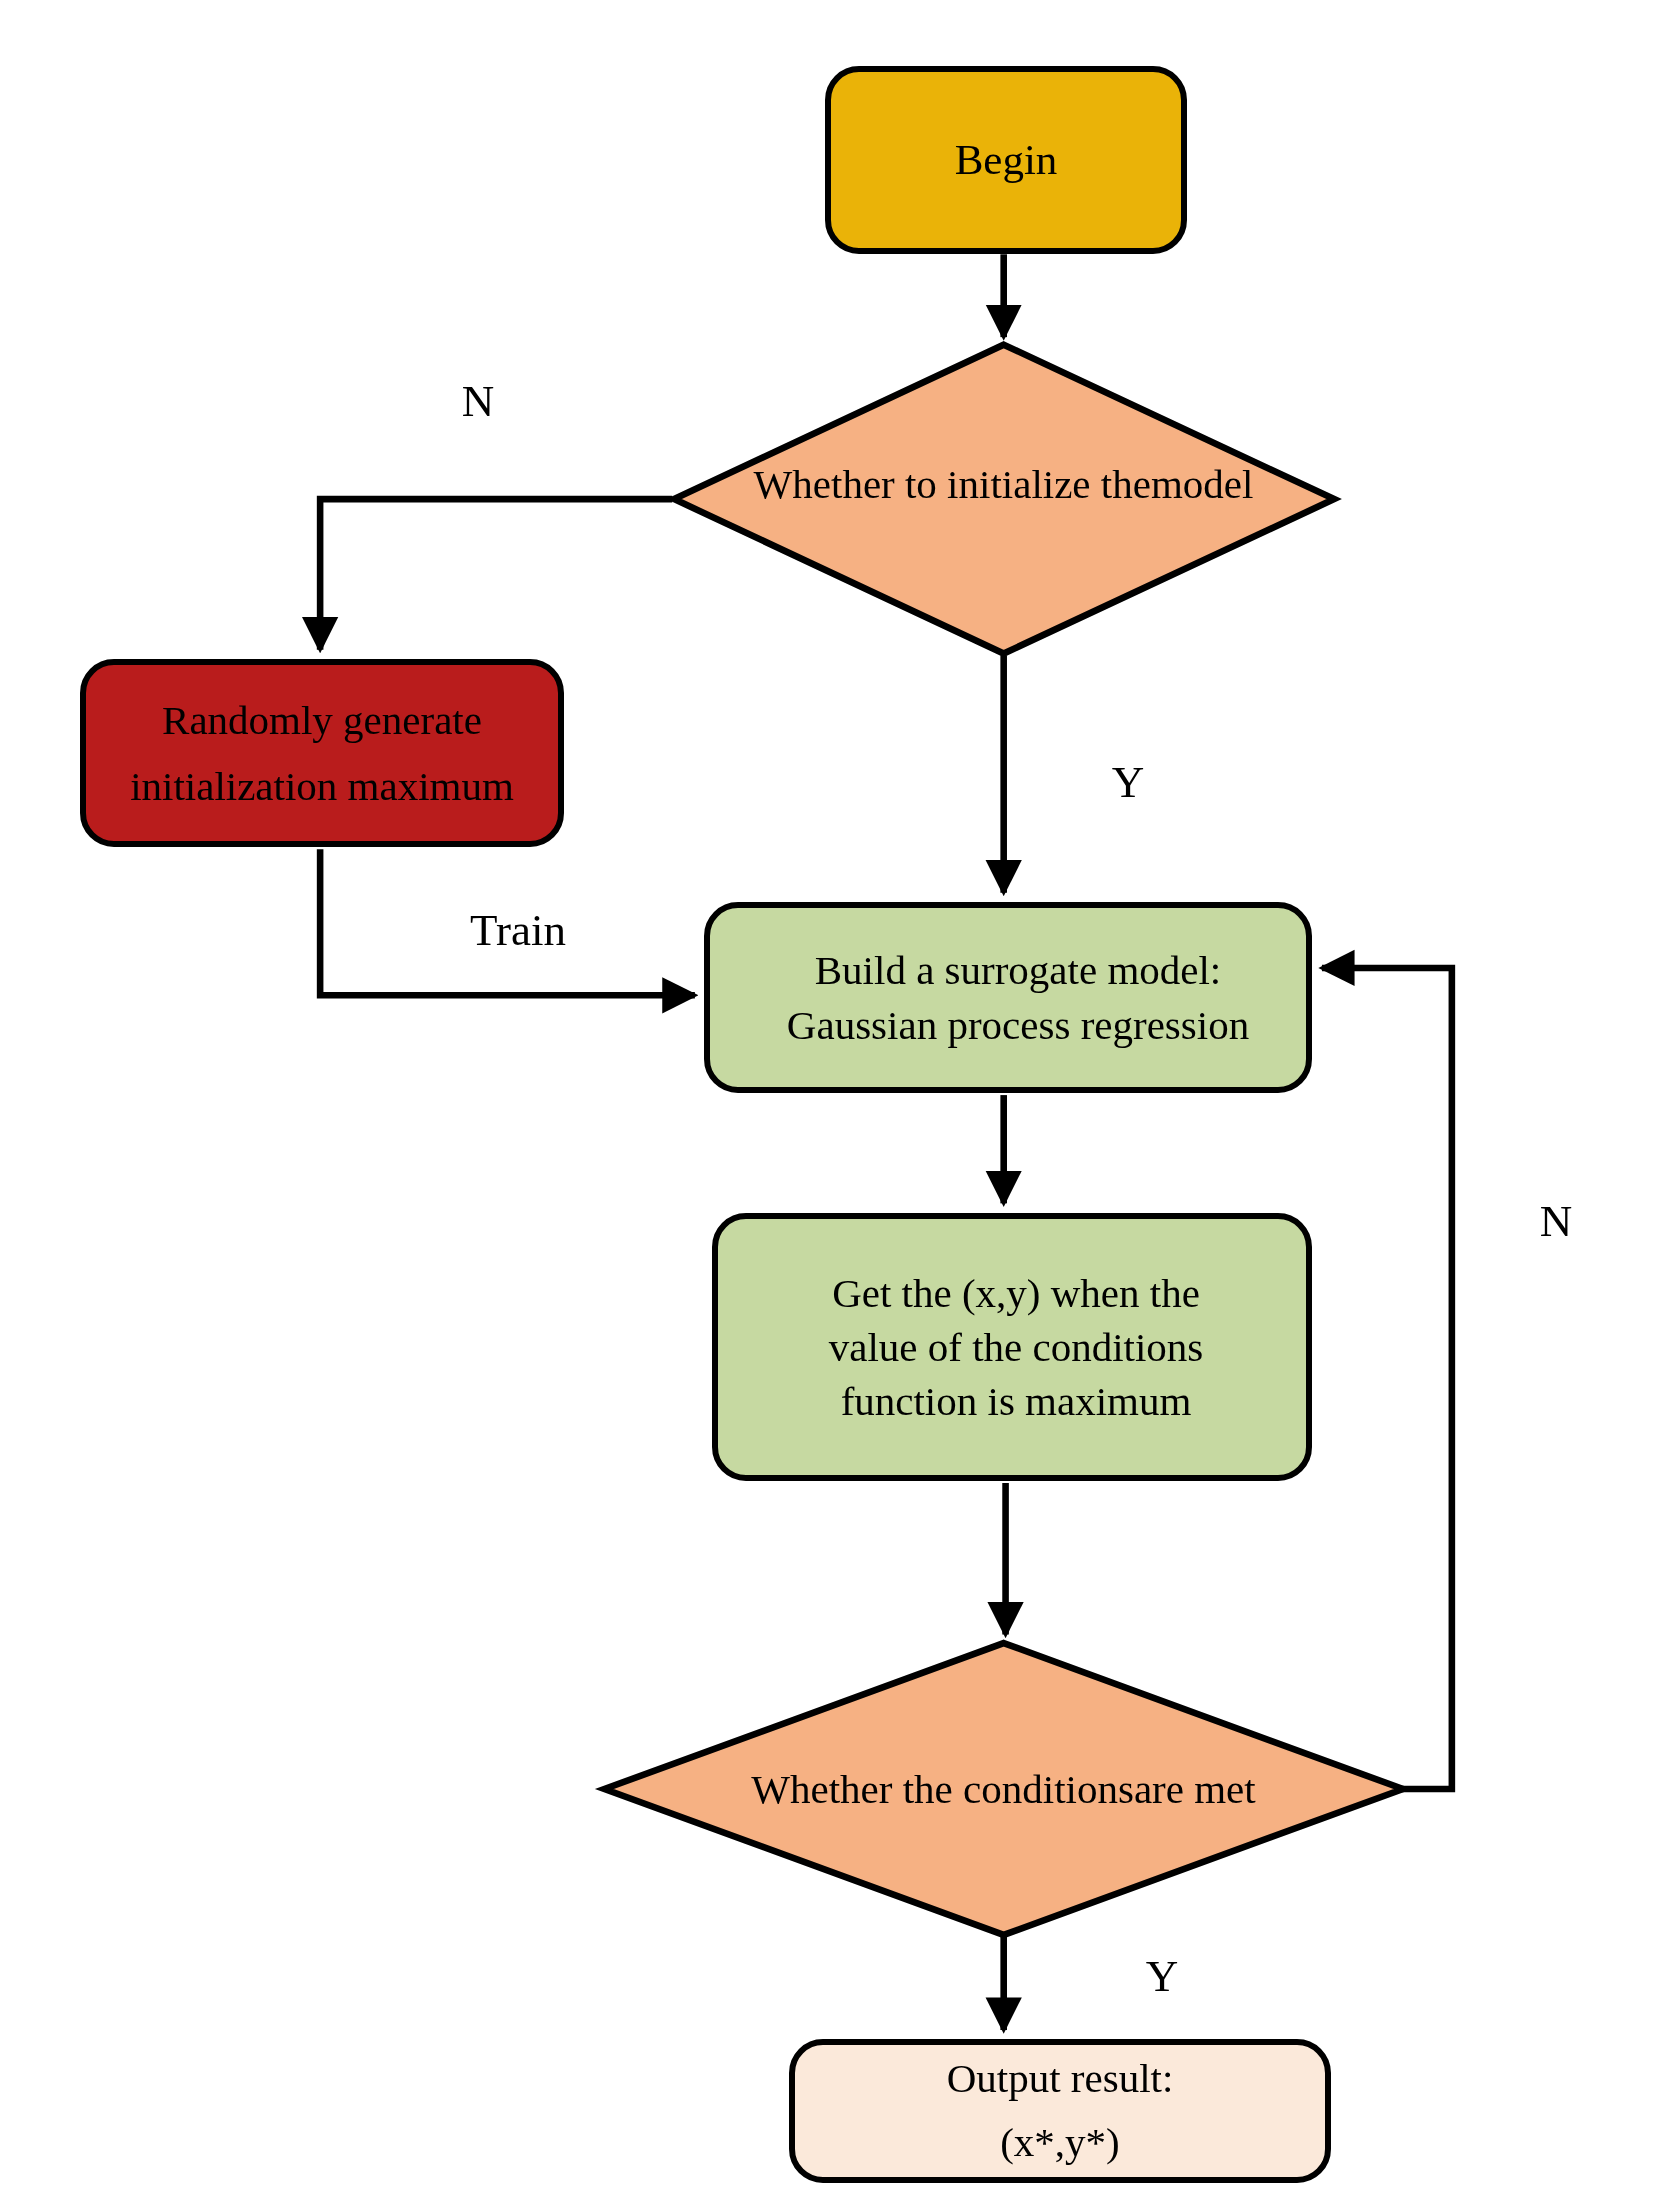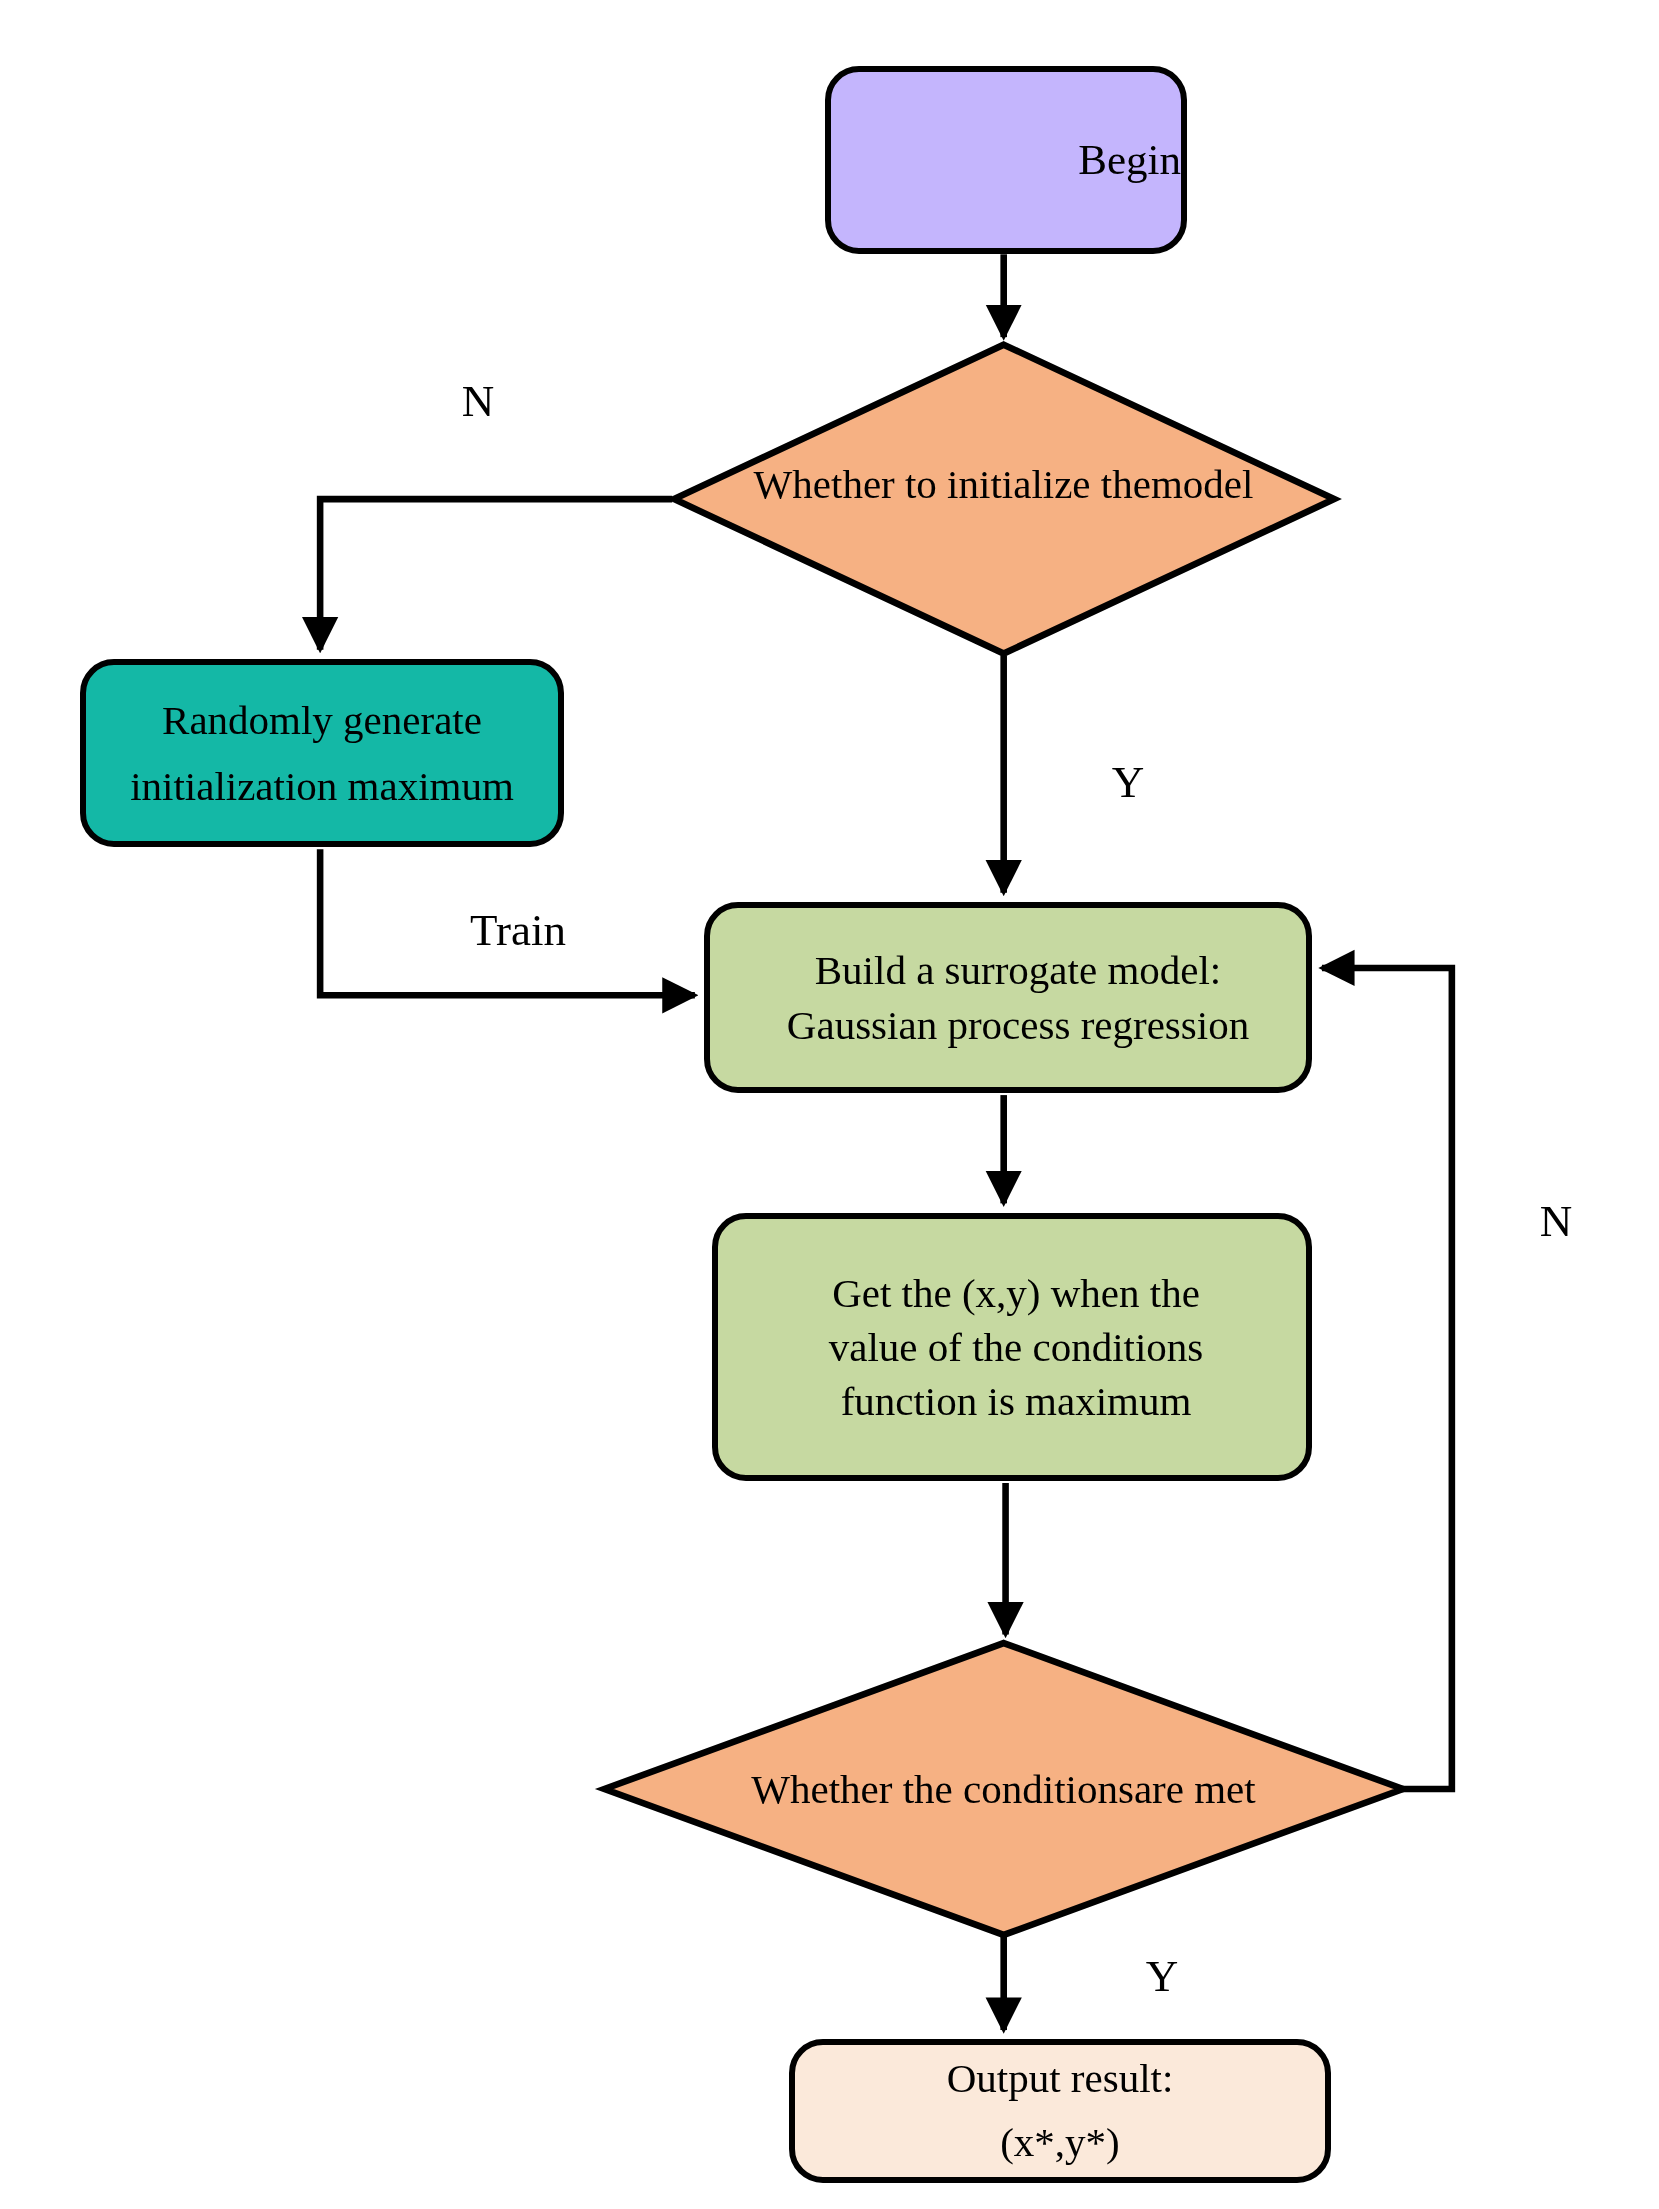--- a/index.html
+++ b/index.html
@@ -77,25 +77,25 @@
     <line class="conn" marker-end="url(#arrow)" x1="1066" y1="270" x2="1066" y2="358"></line>
     <polyline class="conn" marker-end="url(#arrow)" points="714,530 340,530 340,690"></polyline>
     <line class="conn" marker-end="url(#arrow)" x1="1066" y1="696" x2="1066" y2="948"></line>
     <polyline class="conn" marker-end="url(#arrow)" points="340,902 340,1057 738,1057"></polyline>
     <line class="conn" marker-end="url(#arrow)" x1="1066" y1="1163" x2="1066" y2="1278"></line>
     <line class="conn" marker-end="url(#arrow)" x1="1068" y1="1575" x2="1068" y2="1736"></line>
     <polyline class="conn" marker-end="url(#arrow)" points="1487,1900 1542,1900 1542,1028 1404,1028"></polyline>
     <line class="conn" marker-end="url(#arrow)" x1="1066" y1="2057" x2="1066" y2="2156"></line>
   </svg>
 
-  <div class="node terminal begin-node" style="background: #c4b5fd; align-items: flex-end;">
+  <div class="node terminal begin-node" style="background: #eab308;">
     <div>Begin</div>
   </div>
 
-  <div class="node process random-node" style="background: #14b8a6; gap: 11px;">
+  <div class="node process random-node" style="background: #b91c1c; gap: 11px;">
     <div>Randomly generate</div>
     <div>initialization maximum</div>
   </div>
 
   <div class="node process build-node" style="background: rgb(198, 217, 161); padding-left: 20px;">
     <div>Build a surrogate model:</div>
     <div>Gaussian process regression</div>
   </div>
 
   <div class="node process get-node" style="background: rgb(198, 217, 161); padding-left: 8px;">

